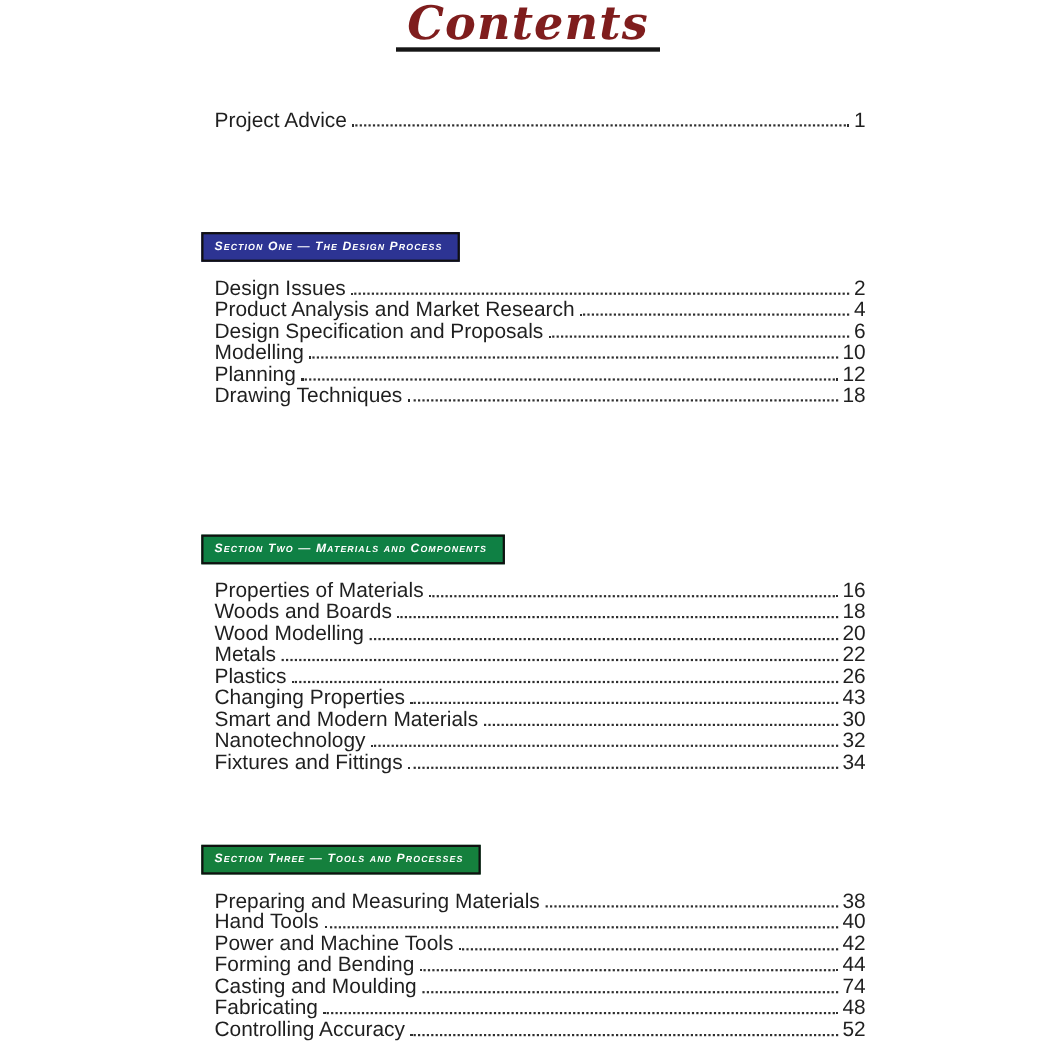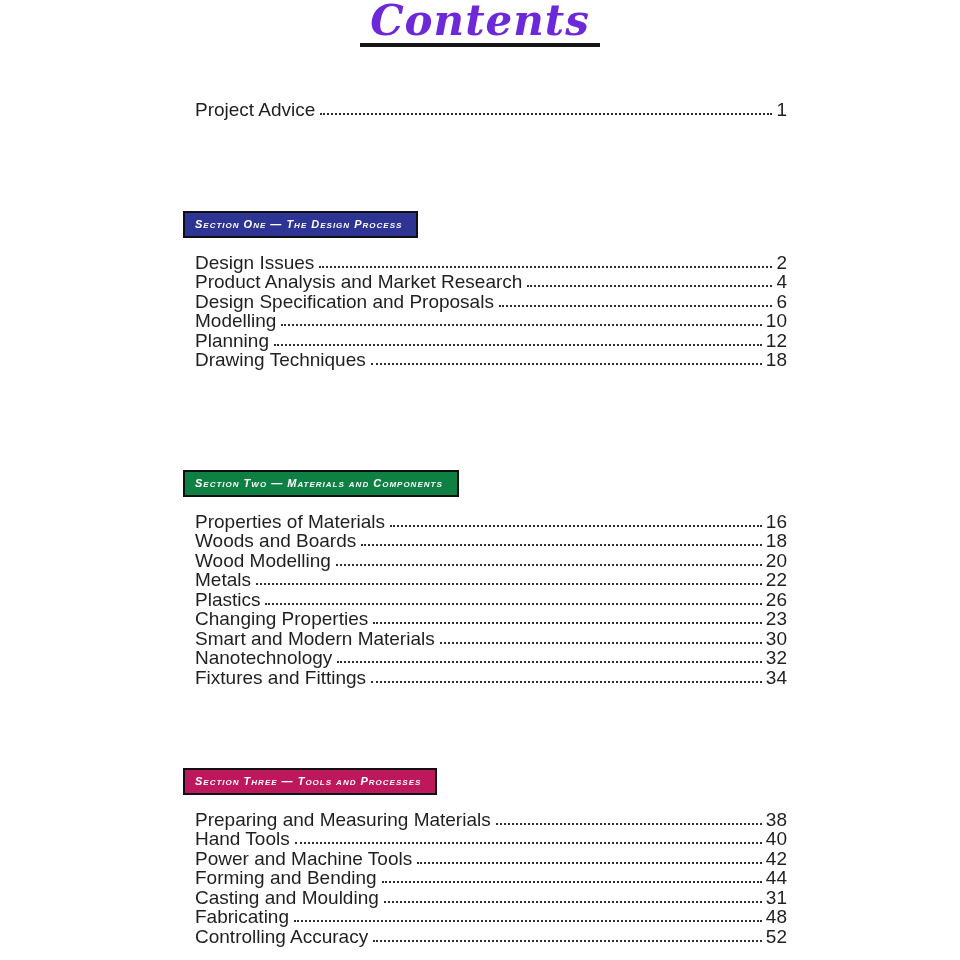--- a/index.html
+++ b/index.html
@@ -24,21 +24,21 @@
     width: 100%;
     text-align: center;
   }
   .title-text {
     display: inline-block;
     font-family: "DejaVu Serif", serif;
     font-style: italic;
     font-weight: bold;
     font-size: 42px;
     line-height: 42px;
-    color: #6d28d9;
+    color: #7f1d1d;
     border-bottom: 4px solid #161616;
     padding: 0 10px 1px 10px;
     letter-spacing: 1px;
   }
   
   .front-block {
     position: absolute;
     top: 98px;
     left: 195px;
     width: 592px;
@@ -137,21 +137,21 @@
       </div>
       <div class="row">
         <span class="t">Drawing Techniques</span>
         <span class="leader"></span>
         <span class="pg">18</span>
       </div>
     </div>
   </div>
 
   <div class="section section-two">
-    <div class="banner" style="background-color: rgb(15, 128, 68);">Section Two — Materials and Components</div>
+    <div class="banner" style="background-color: rgb(15, 128, 68); margin-top: 16px;">Section Two — Materials and Components</div>
     <div class="entries">
       <div class="row">
         <span class="t">Properties of Materials</span>
         <span class="leader"></span>
         <span class="pg">16</span>
       </div>
       <div class="row">
         <span class="t">Woods and Boards</span>
         <span class="leader"></span>
         <span class="pg">18</span>
@@ -167,42 +167,42 @@
         <span class="pg">22</span>
       </div>
       <div class="row">
         <span class="t">Plastics</span>
         <span class="leader"></span>
         <span class="pg">26</span>
       </div>
       <div class="row">
         <span class="t">Changing Properties</span>
         <span class="leader"></span>
-        <span class="pg">23</span>
+        <span class="pg">43</span>
       </div>
       <div class="row">
         <span class="t">Smart and Modern Materials</span>
         <span class="leader"></span>
         <span class="pg">30</span>
       </div>
       <div class="row">
         <span class="t">Nanotechnology</span>
         <span class="leader"></span>
         <span class="pg">32</span>
       </div>
       <div class="row">
         <span class="t">Fixtures and Fittings</span>
         <span class="leader"></span>
         <span class="pg">34</span>
       </div>
     </div>
   </div>
 
   <div class="section section-three">
-    <div class="banner" style="background-color: #be185d; text-align: center;">Section Three — Tools and Processes</div>
+    <div class="banner" style="background-color: #15803d; text-align: center;">Section Three — Tools and Processes</div>
     <div class="entries">
       <div class="row">
         <span class="t">Preparing and Measuring Materials</span>
         <span class="leader"></span>
         <span class="pg">38</span>
       </div>
       <div class="row">
         <span class="t">Hand Tools</span>
         <span class="leader"></span>
         <span class="pg">40</span>
@@ -213,21 +213,21 @@
         <span class="pg">42</span>
       </div>
       <div class="row">
         <span class="t">Forming and Bending</span>
         <span class="leader"></span>
         <span class="pg">44</span>
       </div>
       <div class="row">
         <span class="t">Casting and Moulding</span>
         <span class="leader"></span>
-        <span class="pg">31</span>
+        <span class="pg">74</span>
       </div>
       <div class="row">
         <span class="t">Fabricating</span>
         <span class="leader"></span>
         <span class="pg">48</span>
       </div>
       <div class="row">
         <span class="t">Controlling Accuracy</span>
         <span class="leader"></span>
         <span class="pg">52</span>

